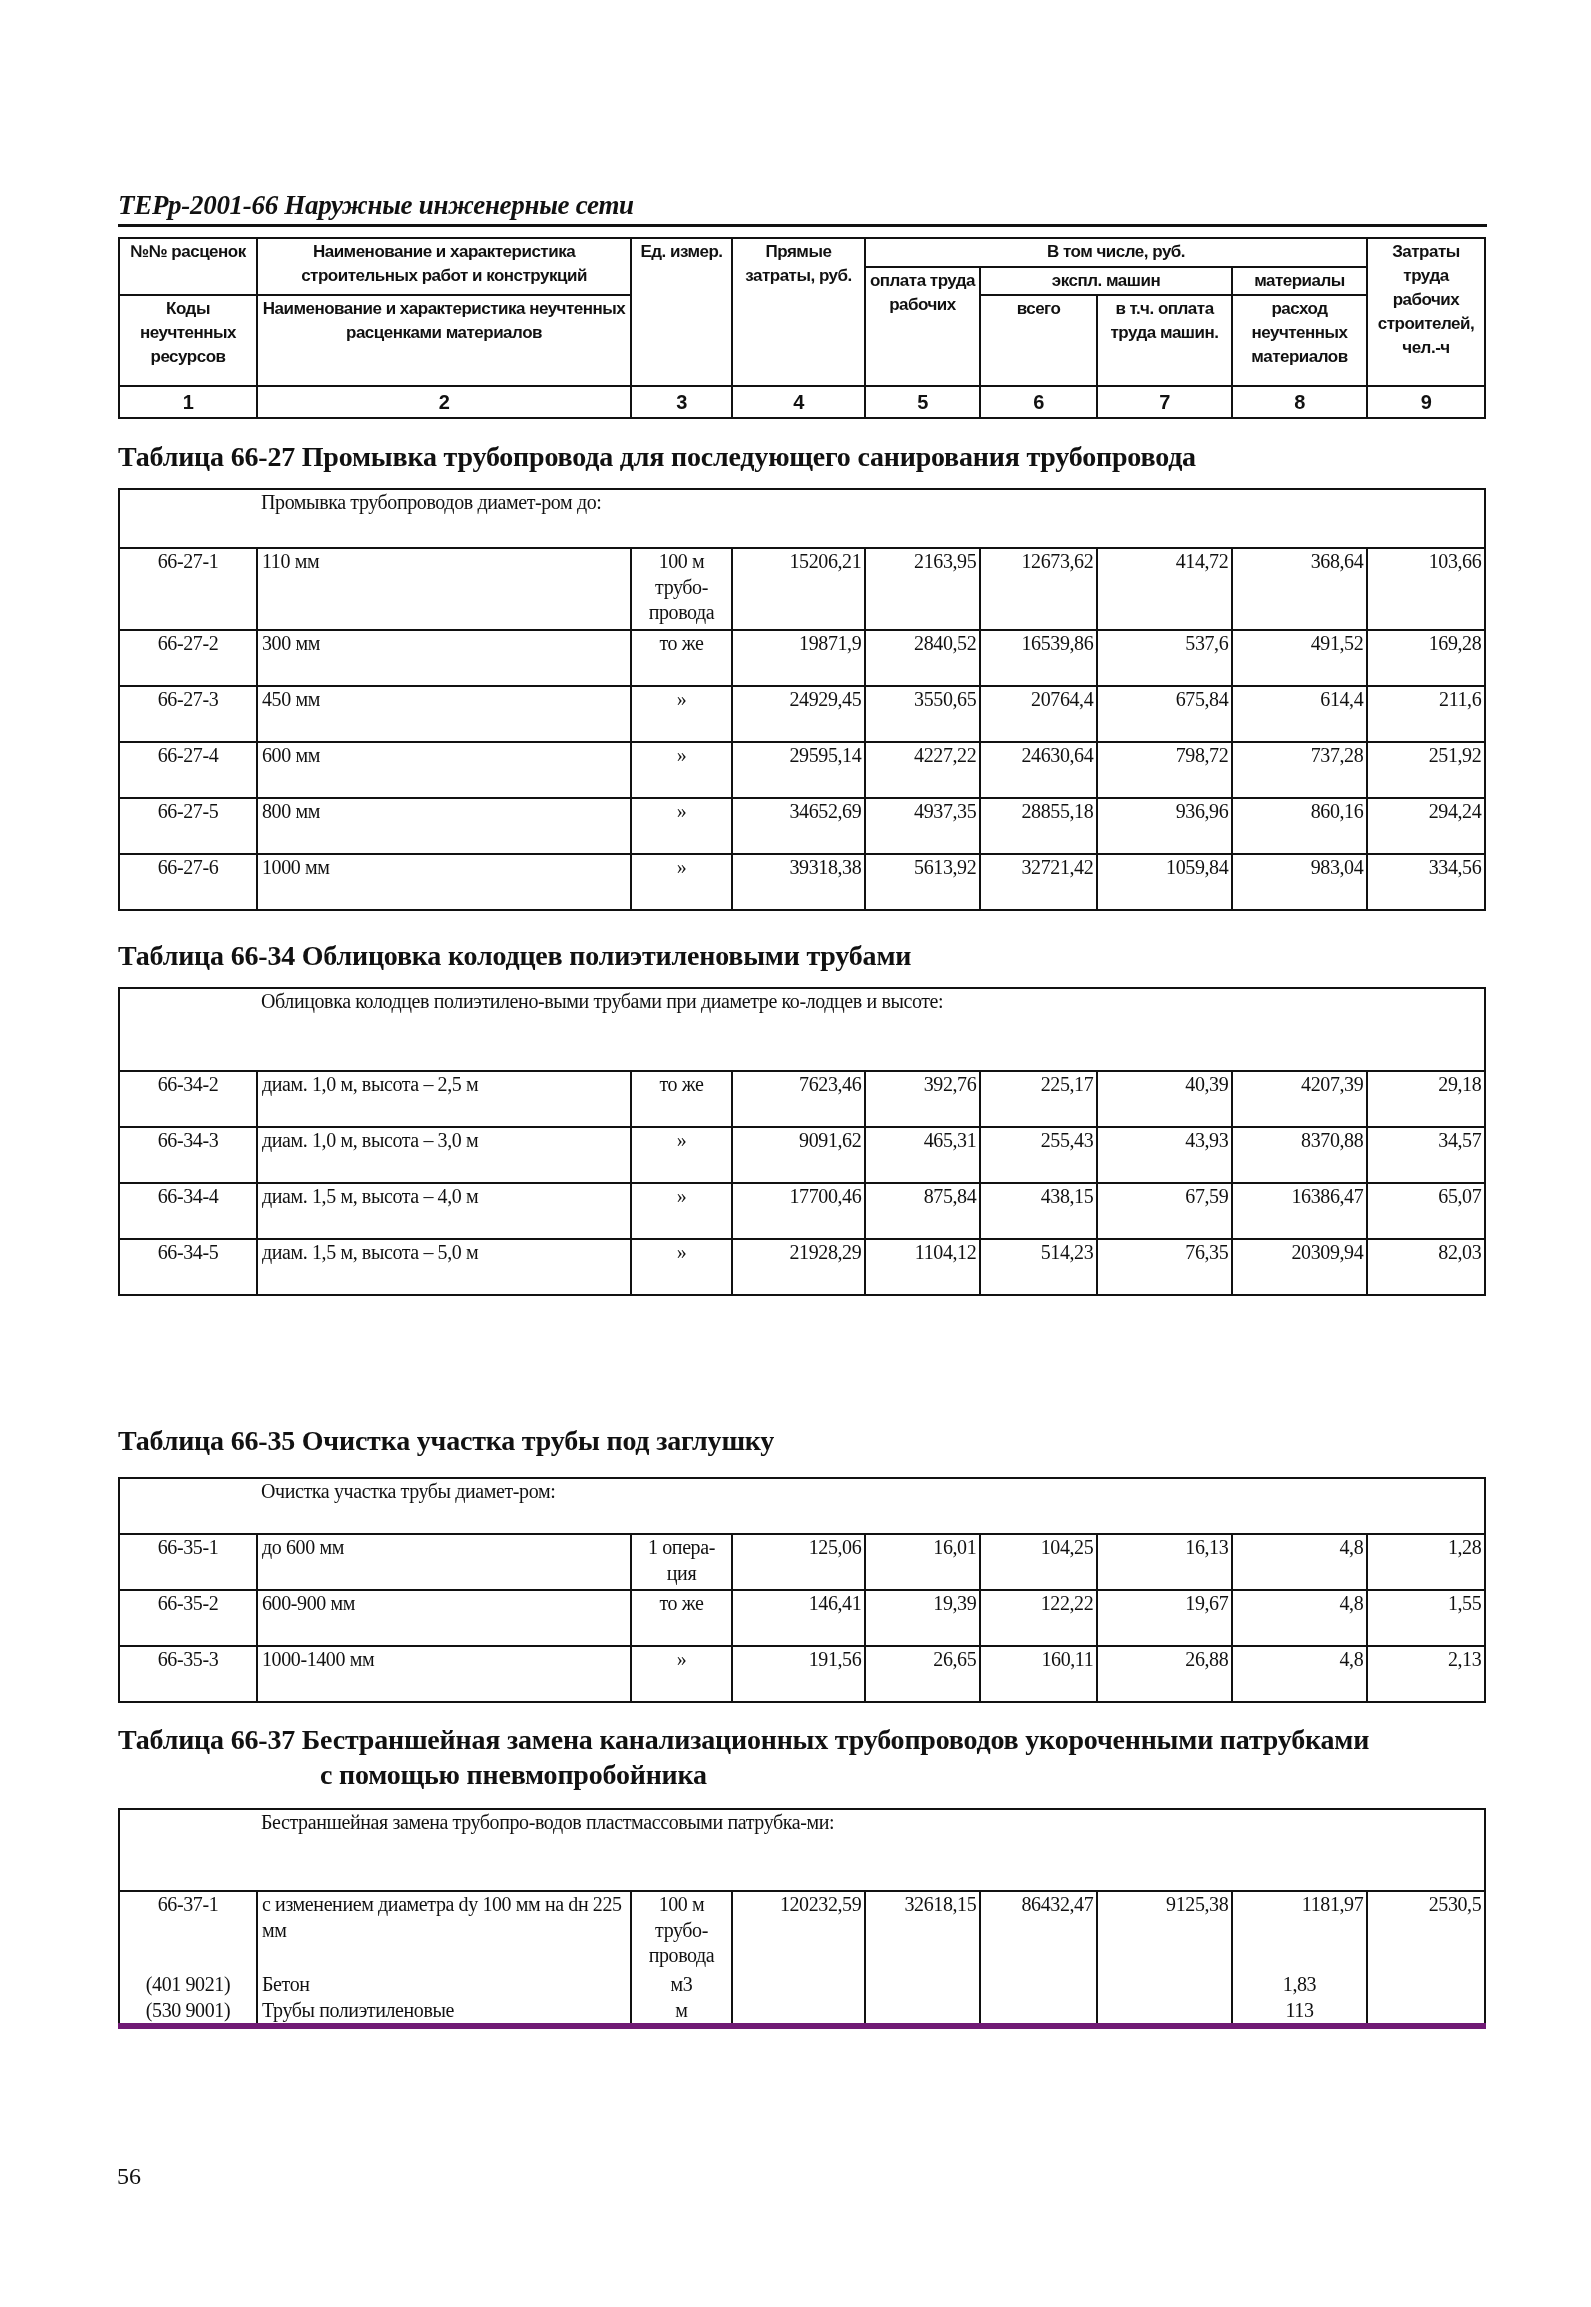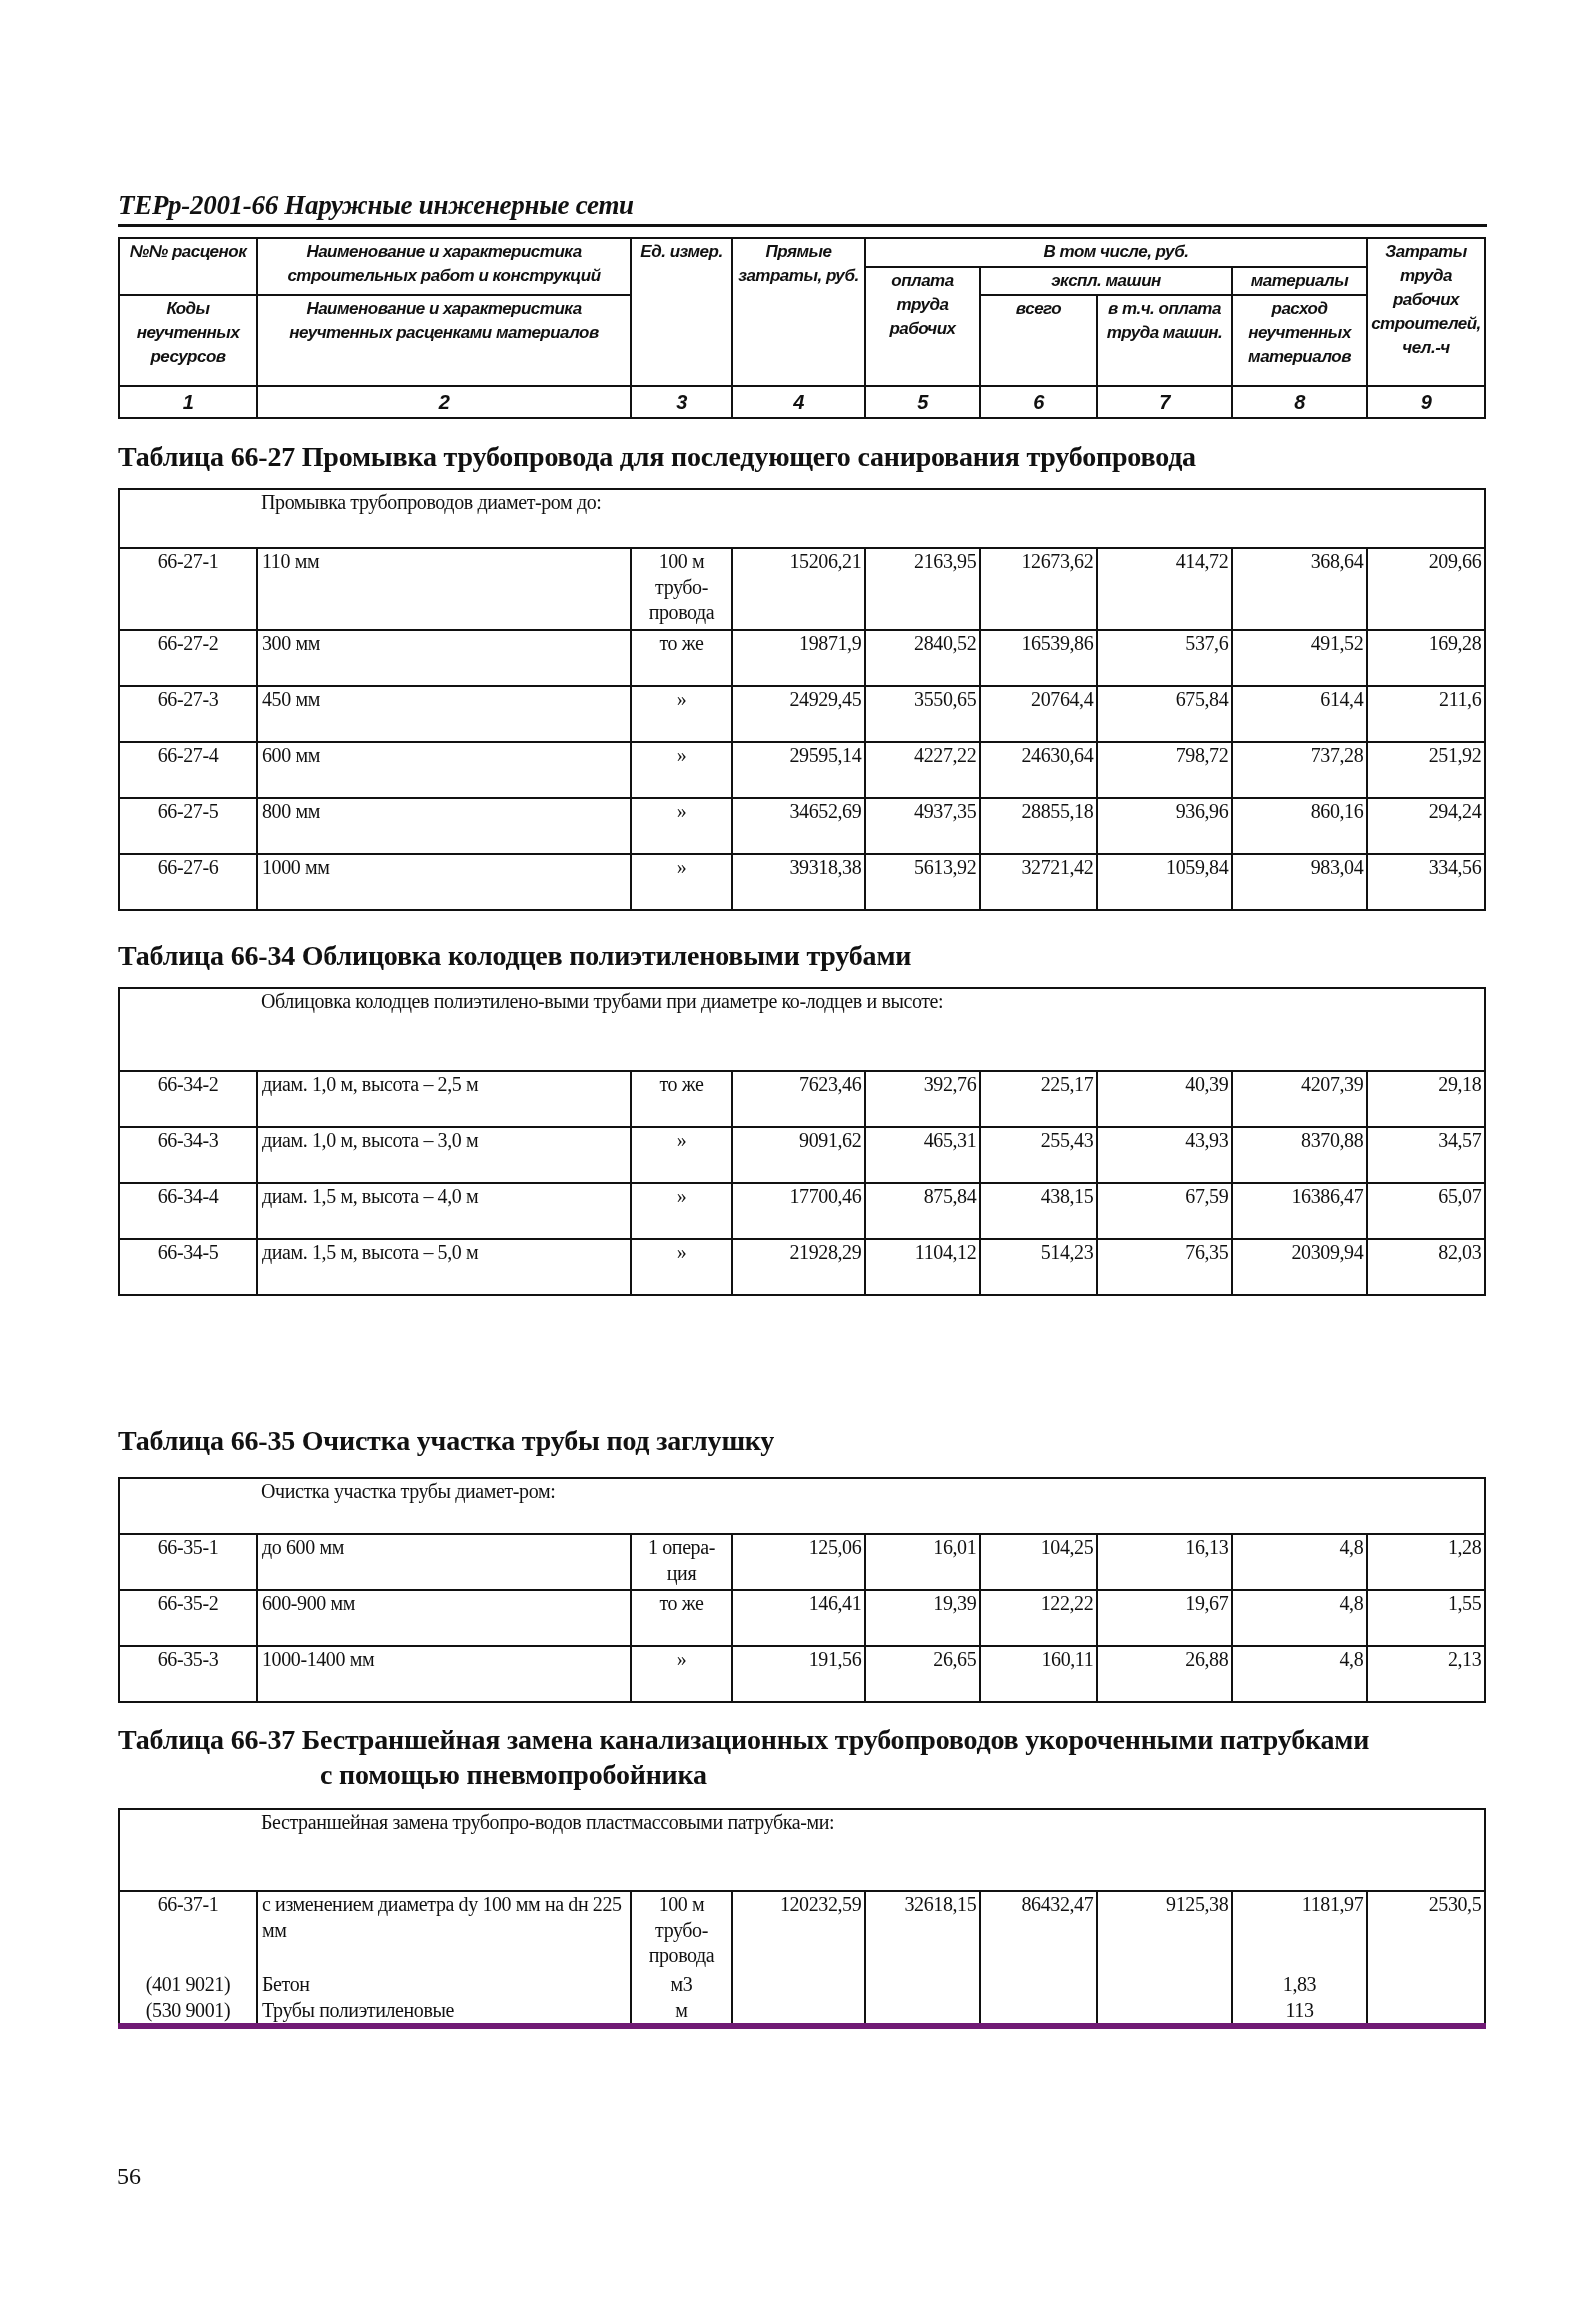--- a/index.html
+++ b/index.html
@@ -18,21 +18,21 @@
   col.c1 { width: 138px; } col.c2 { width: 374px; } col.c3 { width: 101px; }
   col.c4 { width: 133px; } col.c5 { width: 115px; } col.c6 { width: 117px; }
   col.c7 { width: 135px; } col.c8 { width: 135px; } col.c9 { width: 118px; }
   td, th { border: 2px solid #111; padding: 0 4px; vertical-align: top; }
 
   
   .hdr { top: 237px; }
   .hdr th {
     font-family: "Liberation Sans", "DejaVu Sans", sans-serif; font-weight: bold;
     font-size: 17px; line-height: 24px; text-align: center; letter-spacing: -0.5px;
-    transform-origin: center; padding: 1.3px 1.3px; font-style: italic;
+    transform-origin: center; padding: 1.3px 1.3px;
   }
   .hdr .nums th { font-size: 20px; height: 27px; vertical-align: middle; }
 
   .tbl-title {
     position: absolute; left: 118px; font-size: 28px; font-weight: bold; letter-spacing: -0.2px;
     line-height: 36px;
   }
   .data td { font-size: 20px; line-height: 25.6px; letter-spacing: -0.4px; }
   .data .intro td { border-left: none; border-right: none; }
   .data .intro td.first { border-left: 2px solid #111; }
@@ -123,21 +123,21 @@
   </tr>
   <tr class="row tall">
     <td class="code">66-27-1</td>
     <td>110 мм</td>
     <td class="ctr">100 м трубо-провода</td>
     <td class="num">15206,21</td>
     <td class="num">2163,95</td>
     <td class="num">12673,62</td>
     <td class="num">414,72</td>
     <td class="num">368,64</td>
-    <td class="num">209,66</td>
+    <td class="num">103,66</td>
   </tr>
   <tr class="row">
     <td class="code">66-27-2</td>
     <td>300 мм</td>
     <td class="ctr">то же</td>
     <td class="num">19871,9</td>
     <td class="num">2840,52</td>
     <td class="num">16539,86</td>
     <td class="num">537,6</td>
     <td class="num">491,52</td>

